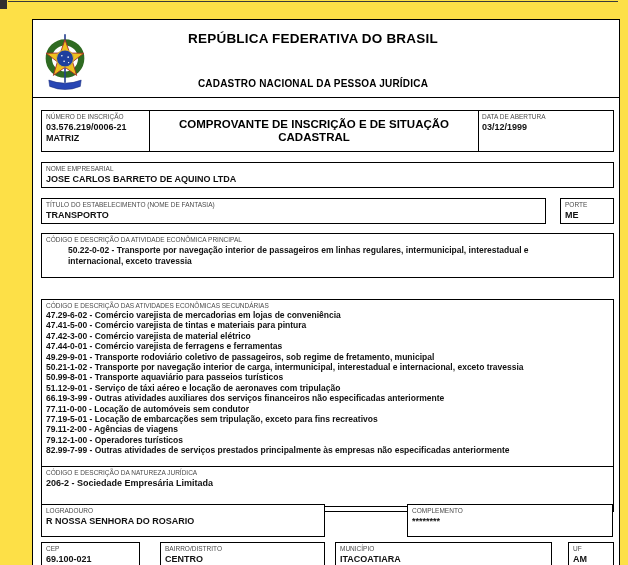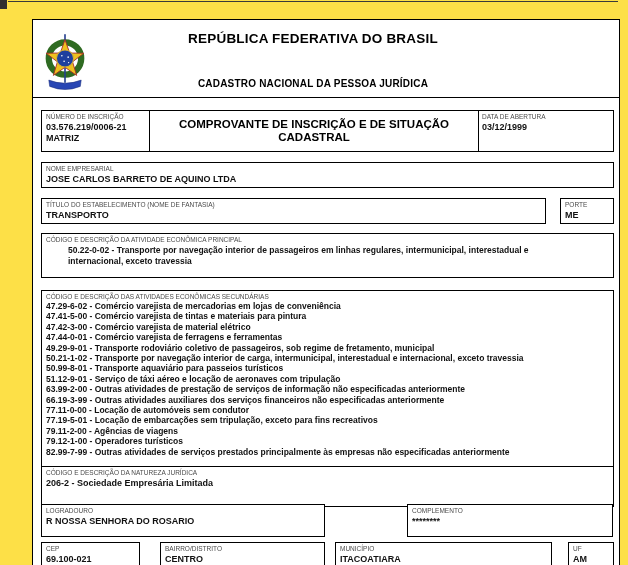--- a/index.html
+++ b/index.html
@@ -79,32 +79,31 @@
       <div class="lbl">PORTE</div>
       <div class="val">ME</div>
     </div>
 
     <div class="box" style="left:8px;top:213px;width:573px;height:45px">
       <div class="lbl">CÓDIGO E DESCRIÇÃO DA ATIVIDADE ECONÔMICA PRINCIPAL</div>
       <div class="val-wrap">50.22-0-02 - Transporte por navegação interior de passageiros em linhas regulares, intermunicipal, interestadual e
 internacional, exceto travessia</div>
     </div>
 
-    <div class="box" style="left:8px;top:270px;width:573px;height:213px">
+    <div class="box" style="left:8px;top:279px;width:573px;height:213px">
       <div class="lbl">CÓDIGO E DESCRIÇÃO DAS ATIVIDADES ECONÔMICAS SECUNDÁRIAS</div>
       <div class="act-list">
           <div class="act-line">47.29-6-02 - Comércio varejista de mercadorias em lojas de conveniência</div>
           <div class="act-line">47.41-5-00 - Comércio varejista de tintas e materiais para pintura</div>
           <div class="act-line">47.42-3-00 - Comércio varejista de material elétrico</div>
           <div class="act-line">47.44-0-01 - Comércio varejista de ferragens e ferramentas</div>
           <div class="act-line">49.29-9-01 - Transporte rodoviário coletivo de passageiros, sob regime de fretamento, municipal</div>
           <div class="act-line">50.21-1-02 - Transporte por navegação interior de carga, intermunicipal, interestadual e internacional, exceto travessia</div>
           <div class="act-line">50.99-8-01 - Transporte aquaviário para passeios turísticos</div>
           <div class="act-line">51.12-9-01 - Serviço de táxi aéreo e locação de aeronaves com tripulação</div>
-          <div class="act-line">63.99-2-00 - Outras atividades de prestação de serviços de informação não especificadas anteriormente</div>
           <div class="act-line">66.19-3-99 - Outras atividades auxiliares dos serviços financeiros não especificadas anteriormente</div>
           <div class="act-line">77.11-0-00 - Locação de automóveis sem condutor</div>
           <div class="act-line">77.19-5-01 - Locação de embarcações sem tripulação, exceto para fins recreativos</div>
           <div class="act-line">79.11-2-00 - Agências de viagens</div>
           <div class="act-line">79.12-1-00 - Operadores turísticos</div>
           <div class="act-line">82.99-7-99 - Outras atividades de serviços prestados principalmente às empresas não especificadas anteriormente</div>
         </div>
     </div>
 
     <div class="box" style="left:8px;top:446px;width:573px;height:41px">

